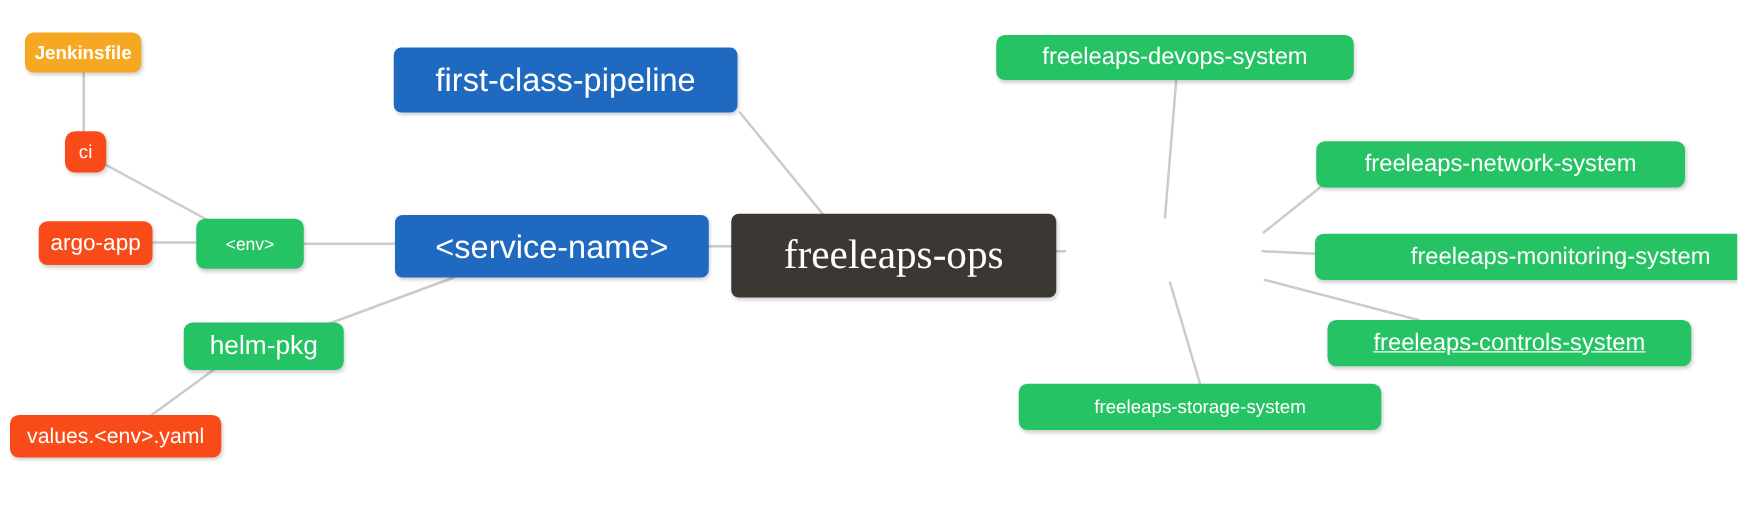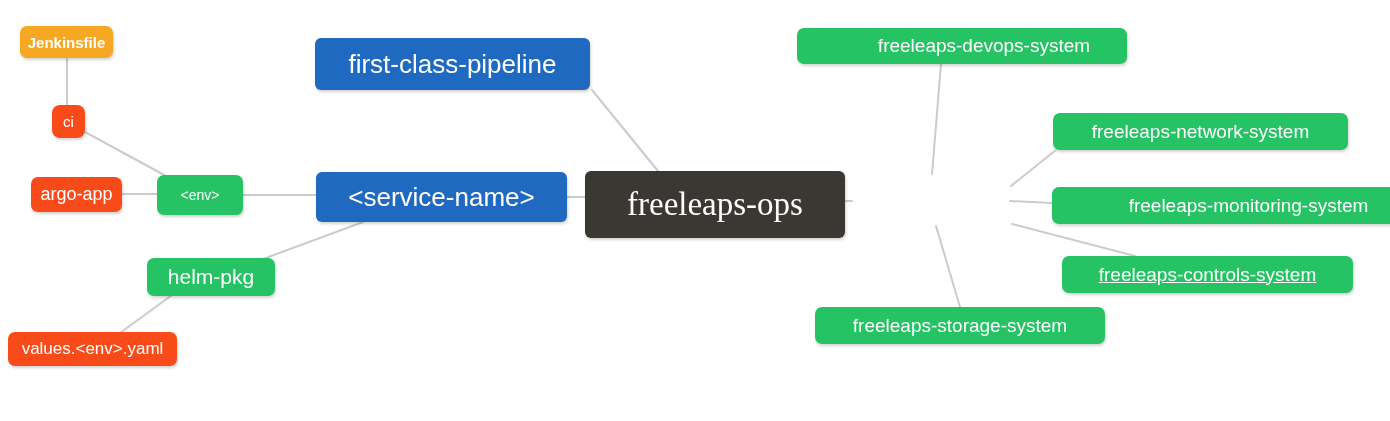--- a/index.html
+++ b/index.html
@@ -38,25 +38,25 @@
   .n-jenkinsfile{left:20px;top:26px;width:93px;height:32px;font-size:15px;font-weight:bold;}
   .n-ci{left:52px;top:105px;width:33px;height:33px;font-size:15px;border-radius:8px;}
   .n-argo-app{left:31px;top:177px;width:91px;height:35px;font-size:18px;}
   .n-env{left:157px;top:175px;width:86px;height:40px;font-size:14px;}
   .n-helm-pkg{left:147px;top:258px;width:128px;height:38px;font-size:21px;}
   .n-values-env-yaml{left:8px;top:332px;width:169px;height:34px;font-size:17px;}
   .n-first-class-pipeline{left:315px;top:38px;width:275px;height:52px;font-size:26px;border-radius:6px;}
   .n-service-name{left:316px;top:172px;width:251px;height:50px;font-size:26px;border-radius:6px;}
   .n-freeleaps-ops{left:585px;top:171px;width:260px;height:67px;font-size:33px;border-radius:6px;}
   .n-manifests{left:852px;top:174px;width:158px;height:51px;font-size:27px;border-radius:6px;}
-  .n-devops-system{left:797px;top:28px;width:286px;height:36px;font-size:19px;padding-left:44px;}
+  .n-devops-system{left:797px;top:28px;width:286px;height:36px;font-size:19px;}
   .n-network-system{left:1053px;top:113px;width:295px;height:37px;font-size:19px;}
   .n-monitoring-system{left:1052px;top:187px;width:321px;height:37px;font-size:19px;padding-left:36px;}
   .n-controls-system{left:1062px;top:256px;width:291px;height:37px;font-size:19px;text-decoration:underline;}
-  .n-storage-system{left:815px;top:307px;width:290px;height:37px;font-size:19px;}
+  .n-storage-system{left:815px;top:307px;width:290px;height:37px;font-size:15px;}
 </style>
 </head>
 <body>
 
 <div class="canvas">
 
   <svg class="edges" width="1390" height="421" viewBox="0 0 1390 421" aria-hidden="true">
     <line x1="67" y1="58" x2="67" y2="105"></line>
     <line x1="85" y1="132" x2="166" y2="176"></line>
     <line x1="122" y1="194" x2="157" y2="194"></line>

